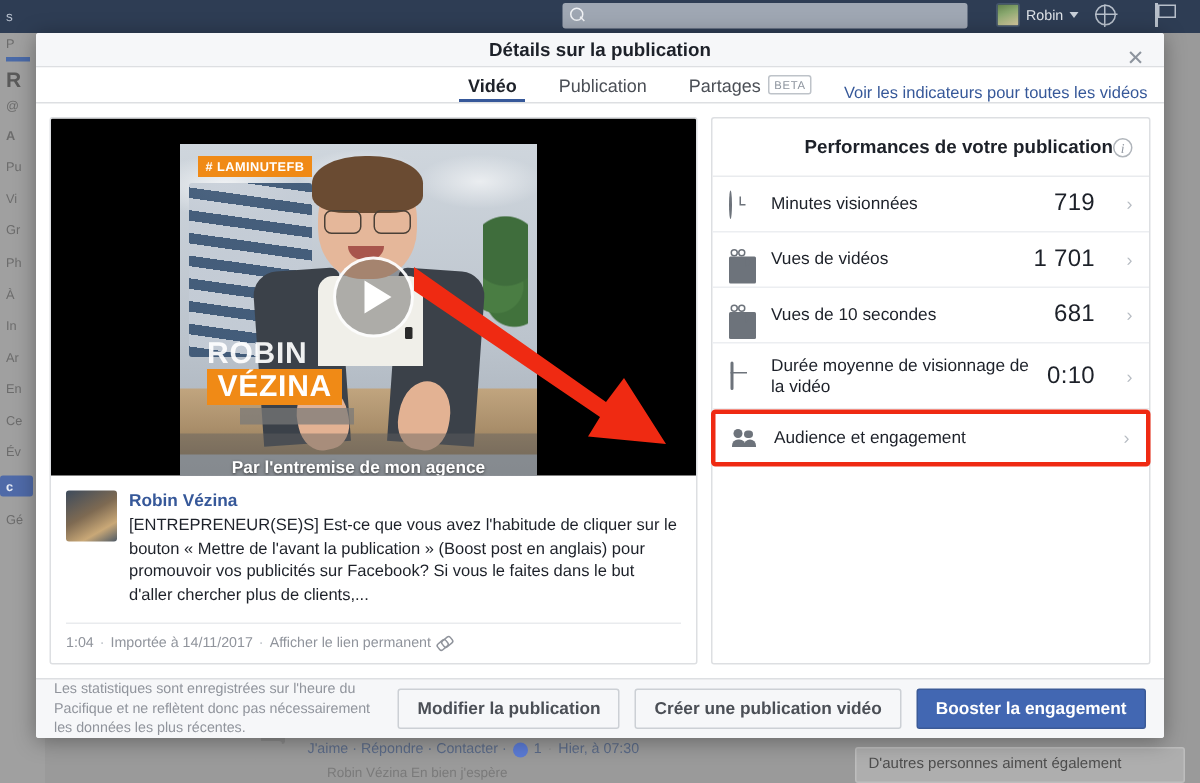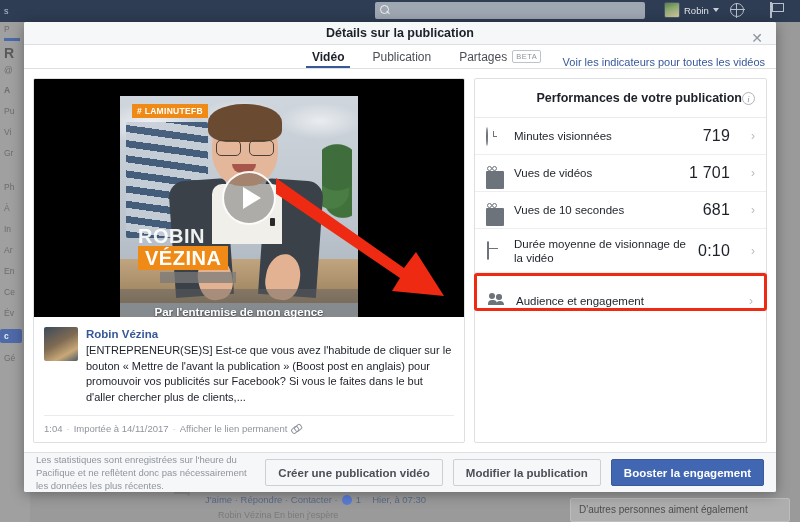--- a/index.html
+++ b/index.html
@@ -295,21 +295,21 @@
   }
   .stat-row {
     height: 37px; display: flex; align-items: center; padding: 0 11px;
     border-bottom: 1px solid #eceef1; gap: 11px; cursor: pointer; position: relative;
   }
   .stat-row.tall { height: 44px; }
   .stat-row .label { flex: 1; font-size: 11.5px; color: #1d2129; line-height: 14px; }
   .stat-row .value { font-size: 16px; color: #1d2129; letter-spacing: .2px; }
   .stat-row .chev { width: 14px; text-align: right; color: #b7bcc3; font-size: 12px; }
   .stat-row.highlighted {
-    border: 3px solid #ef2a12; border-radius: 3px; margin: 0 -1px; height: 38px; align-items: flex-end;
+    border: 3px solid #ef2a12; border-radius: 3px; margin: 0 -1px; height: 38px;
   }
   .stat-icon { width: 17px; height: 17px; flex: 0 0 17px; position: relative; }
 
   
   .ic-clock { border: 1.3px solid #6d737b; border-radius: 50%; width: 15px; height: 15px; }
   .ic-clock::before { content:""; position:absolute; left:7px; top:3.5px; width:1.2px; height:5px; background:#6d737b; }
   .ic-clock::after  { content:""; position:absolute; left:7px; top:8px; width:4px; height:1.2px; background:#6d737b; }
   
   .ic-cam .body { position:absolute; left:0; top:6px; width:11px; height:8px; background:#6d737b; border-radius:1px; }
   .ic-cam .lens { position:absolute; left:11px; top:7.5px; width:0; height:0;
@@ -369,21 +369,21 @@
 
     <div class="bg-left-col">
       <div class="ln">P</div>
       <div class="accent"></div>
       <div class="ln big">R</div>
       <div class="ln">@</div>
       <div class="ln" style="margin-top:6px;font-weight:bold">A</div>
       <div class="ln" style="margin-top:7px">Pu</div>
       <div class="ln" style="margin-top:7px">Vi</div>
       <div class="ln" style="margin-top:7px">Gr</div>
-      <div class="ln" style="margin-top:20px">Ph</div>
+      <div class="ln" style="margin-top:8px">Ph</div>
       <div class="ln" style="margin-top:7px">À</div>
       <div class="ln" style="margin-top:7px">In</div>
       <div class="ln" style="margin-top:7px">Ar</div>
       <div class="ln" style="margin-top:7px">En</div>
       <div class="ln" style="margin-top:7px">Ce</div>
       <div class="ln" style="margin-top:7px">Év</div>
       <div class="ln blue" style="margin-top:9px;font-weight:bold">c</div>
       <div class="ln" style="margin-top:8px">Gé</div>
     </div>
 
@@ -532,22 +532,22 @@
           </span>
           <span class="label">Audience et engagement</span>
           <span class="value"></span>
           <span class="chev">›</span>
         </div>
       </div>
     </div>
 
     <div class="modal-footer">
       <div class="disclaimer">Les statistiques sont enregistrées sur l'heure du Pacifique et ne reflètent donc pas nécessairement les données les plus récentes.</div>
+      <div class="btn secondary">Modifier la publication</div>
       <div class="btn secondary">Créer une publication vidéo</div>
-      <div class="btn secondary">Modifier la publication</div>
       <div class="btn primary">Booster la engagement</div>
     </div>
   </div>
 
   <svg class="annot-arrow" viewBox="0 0 210 135">
     <polygon points="0,0 128,90 140,74 168,118 116,113 124,100 -7,11" fill="#ef2a12"></polygon>
   </svg>
 
 </div>
 

